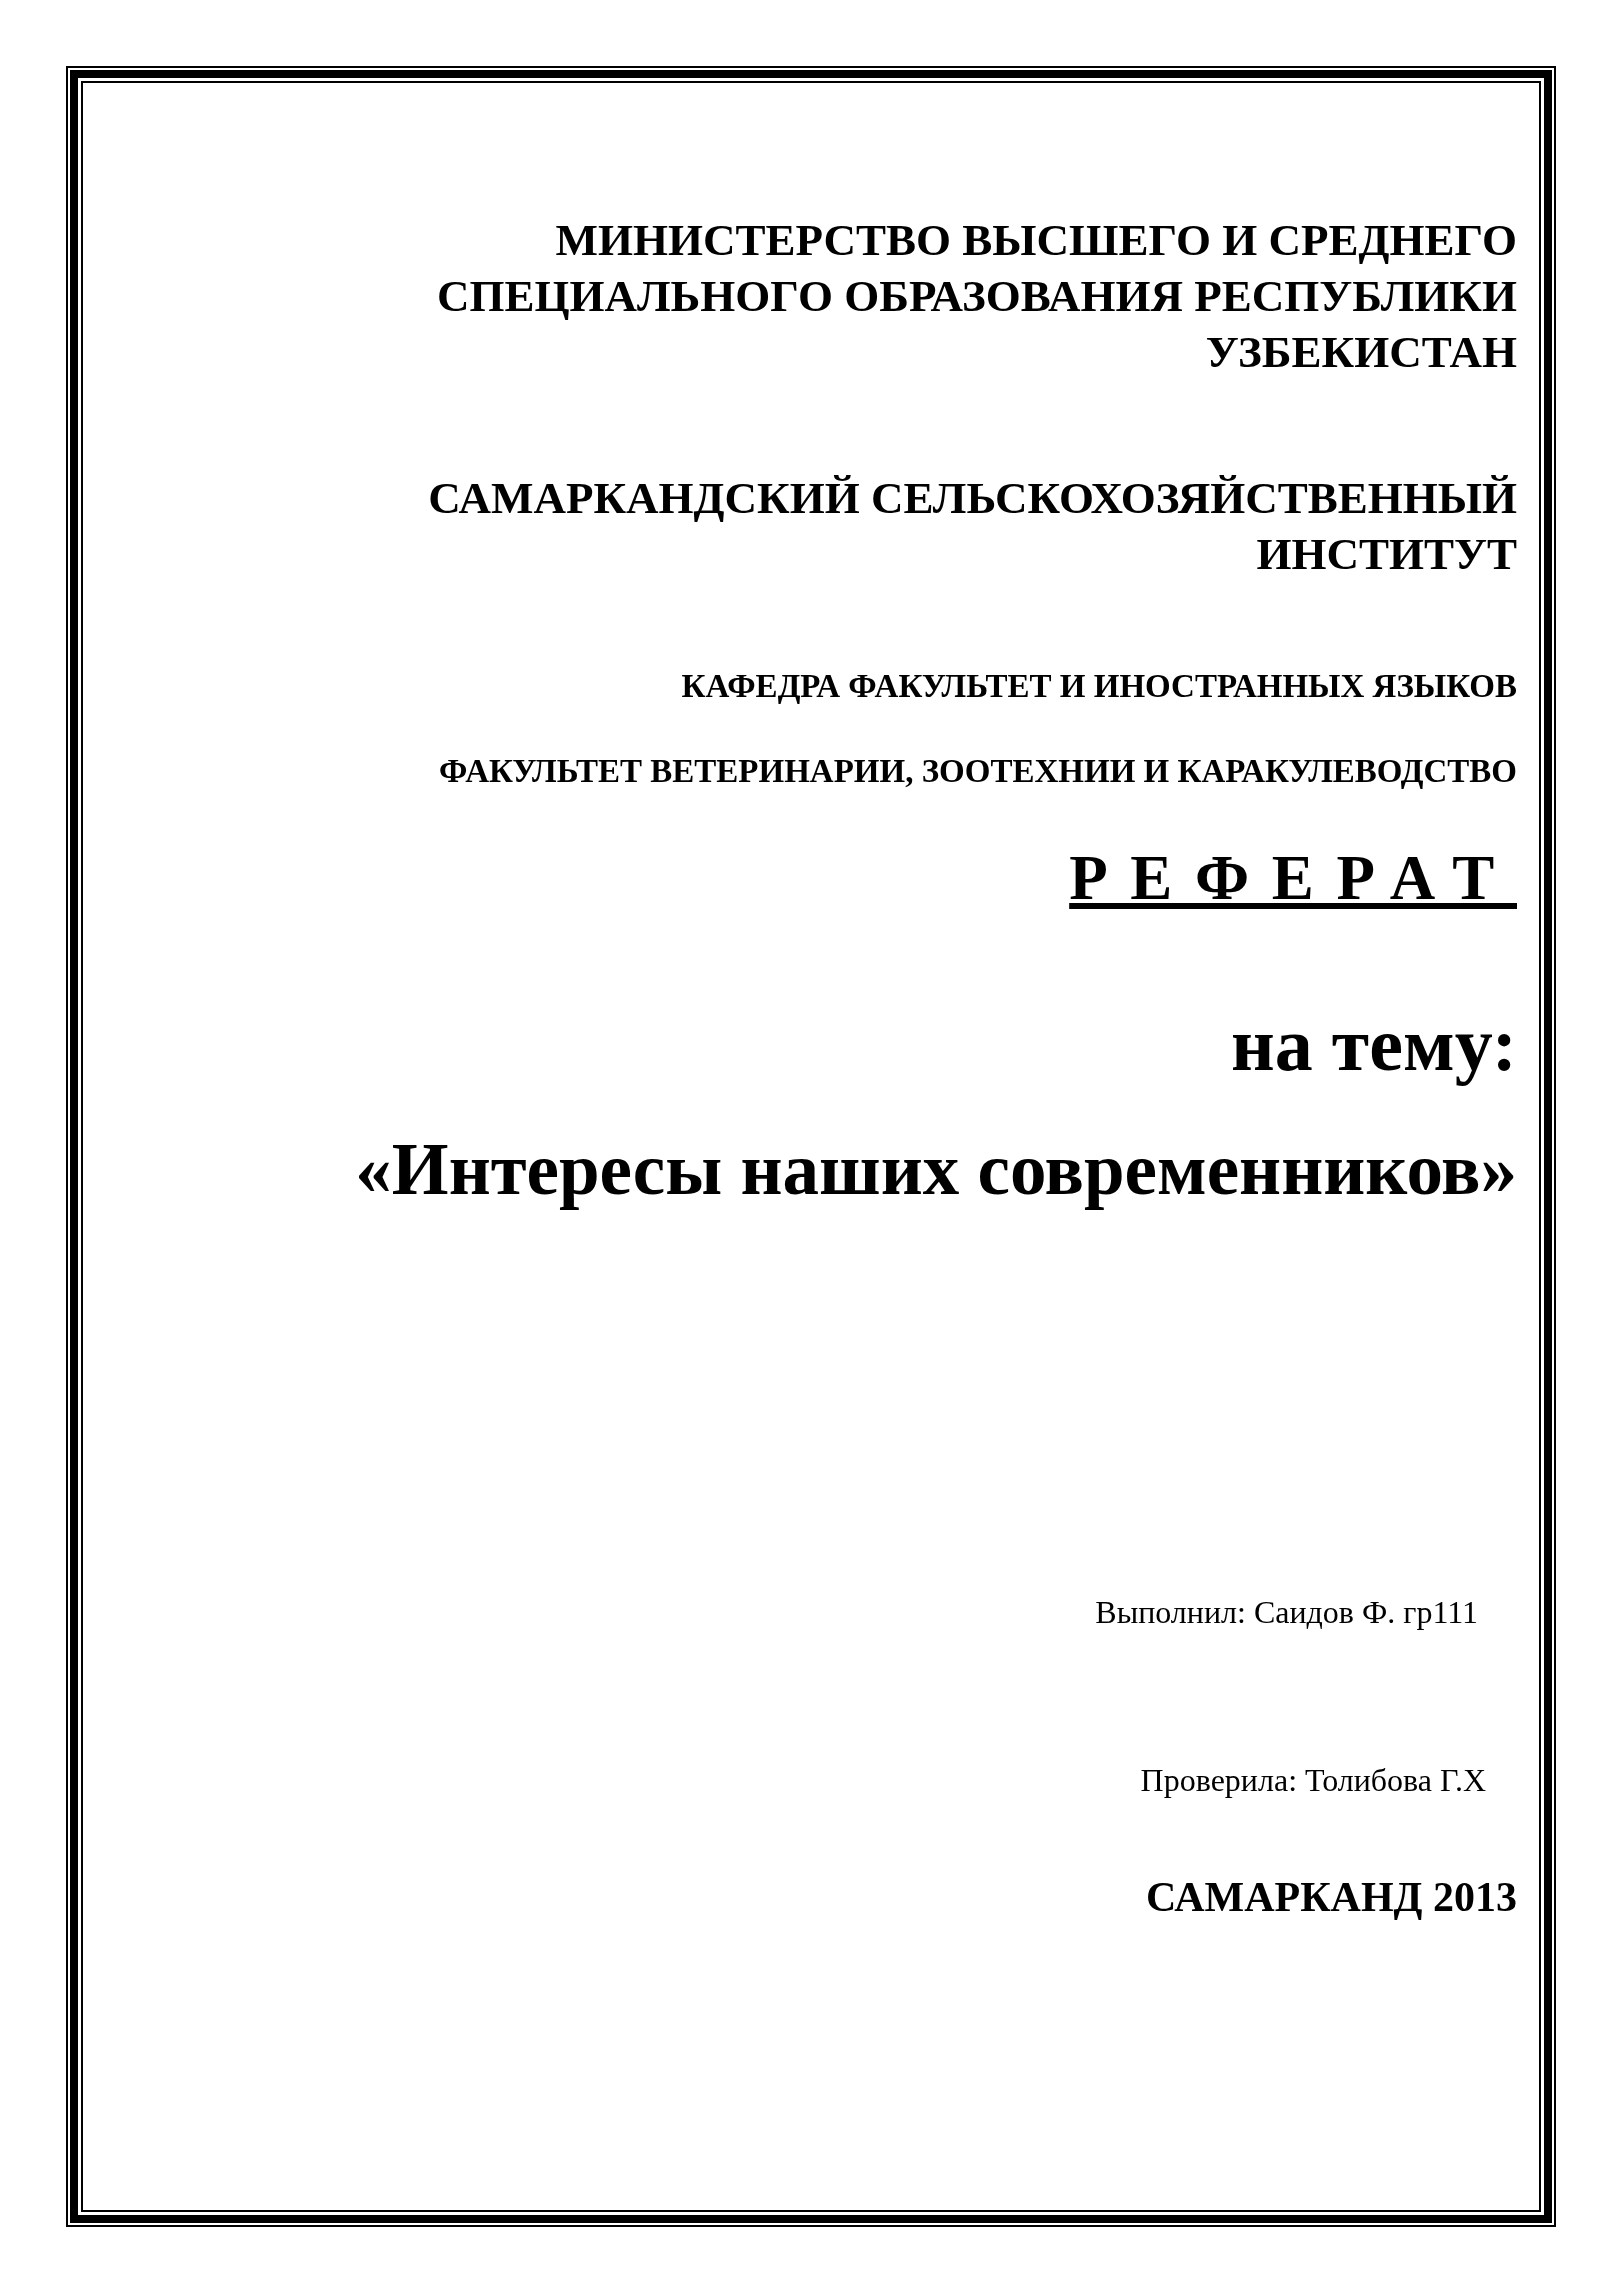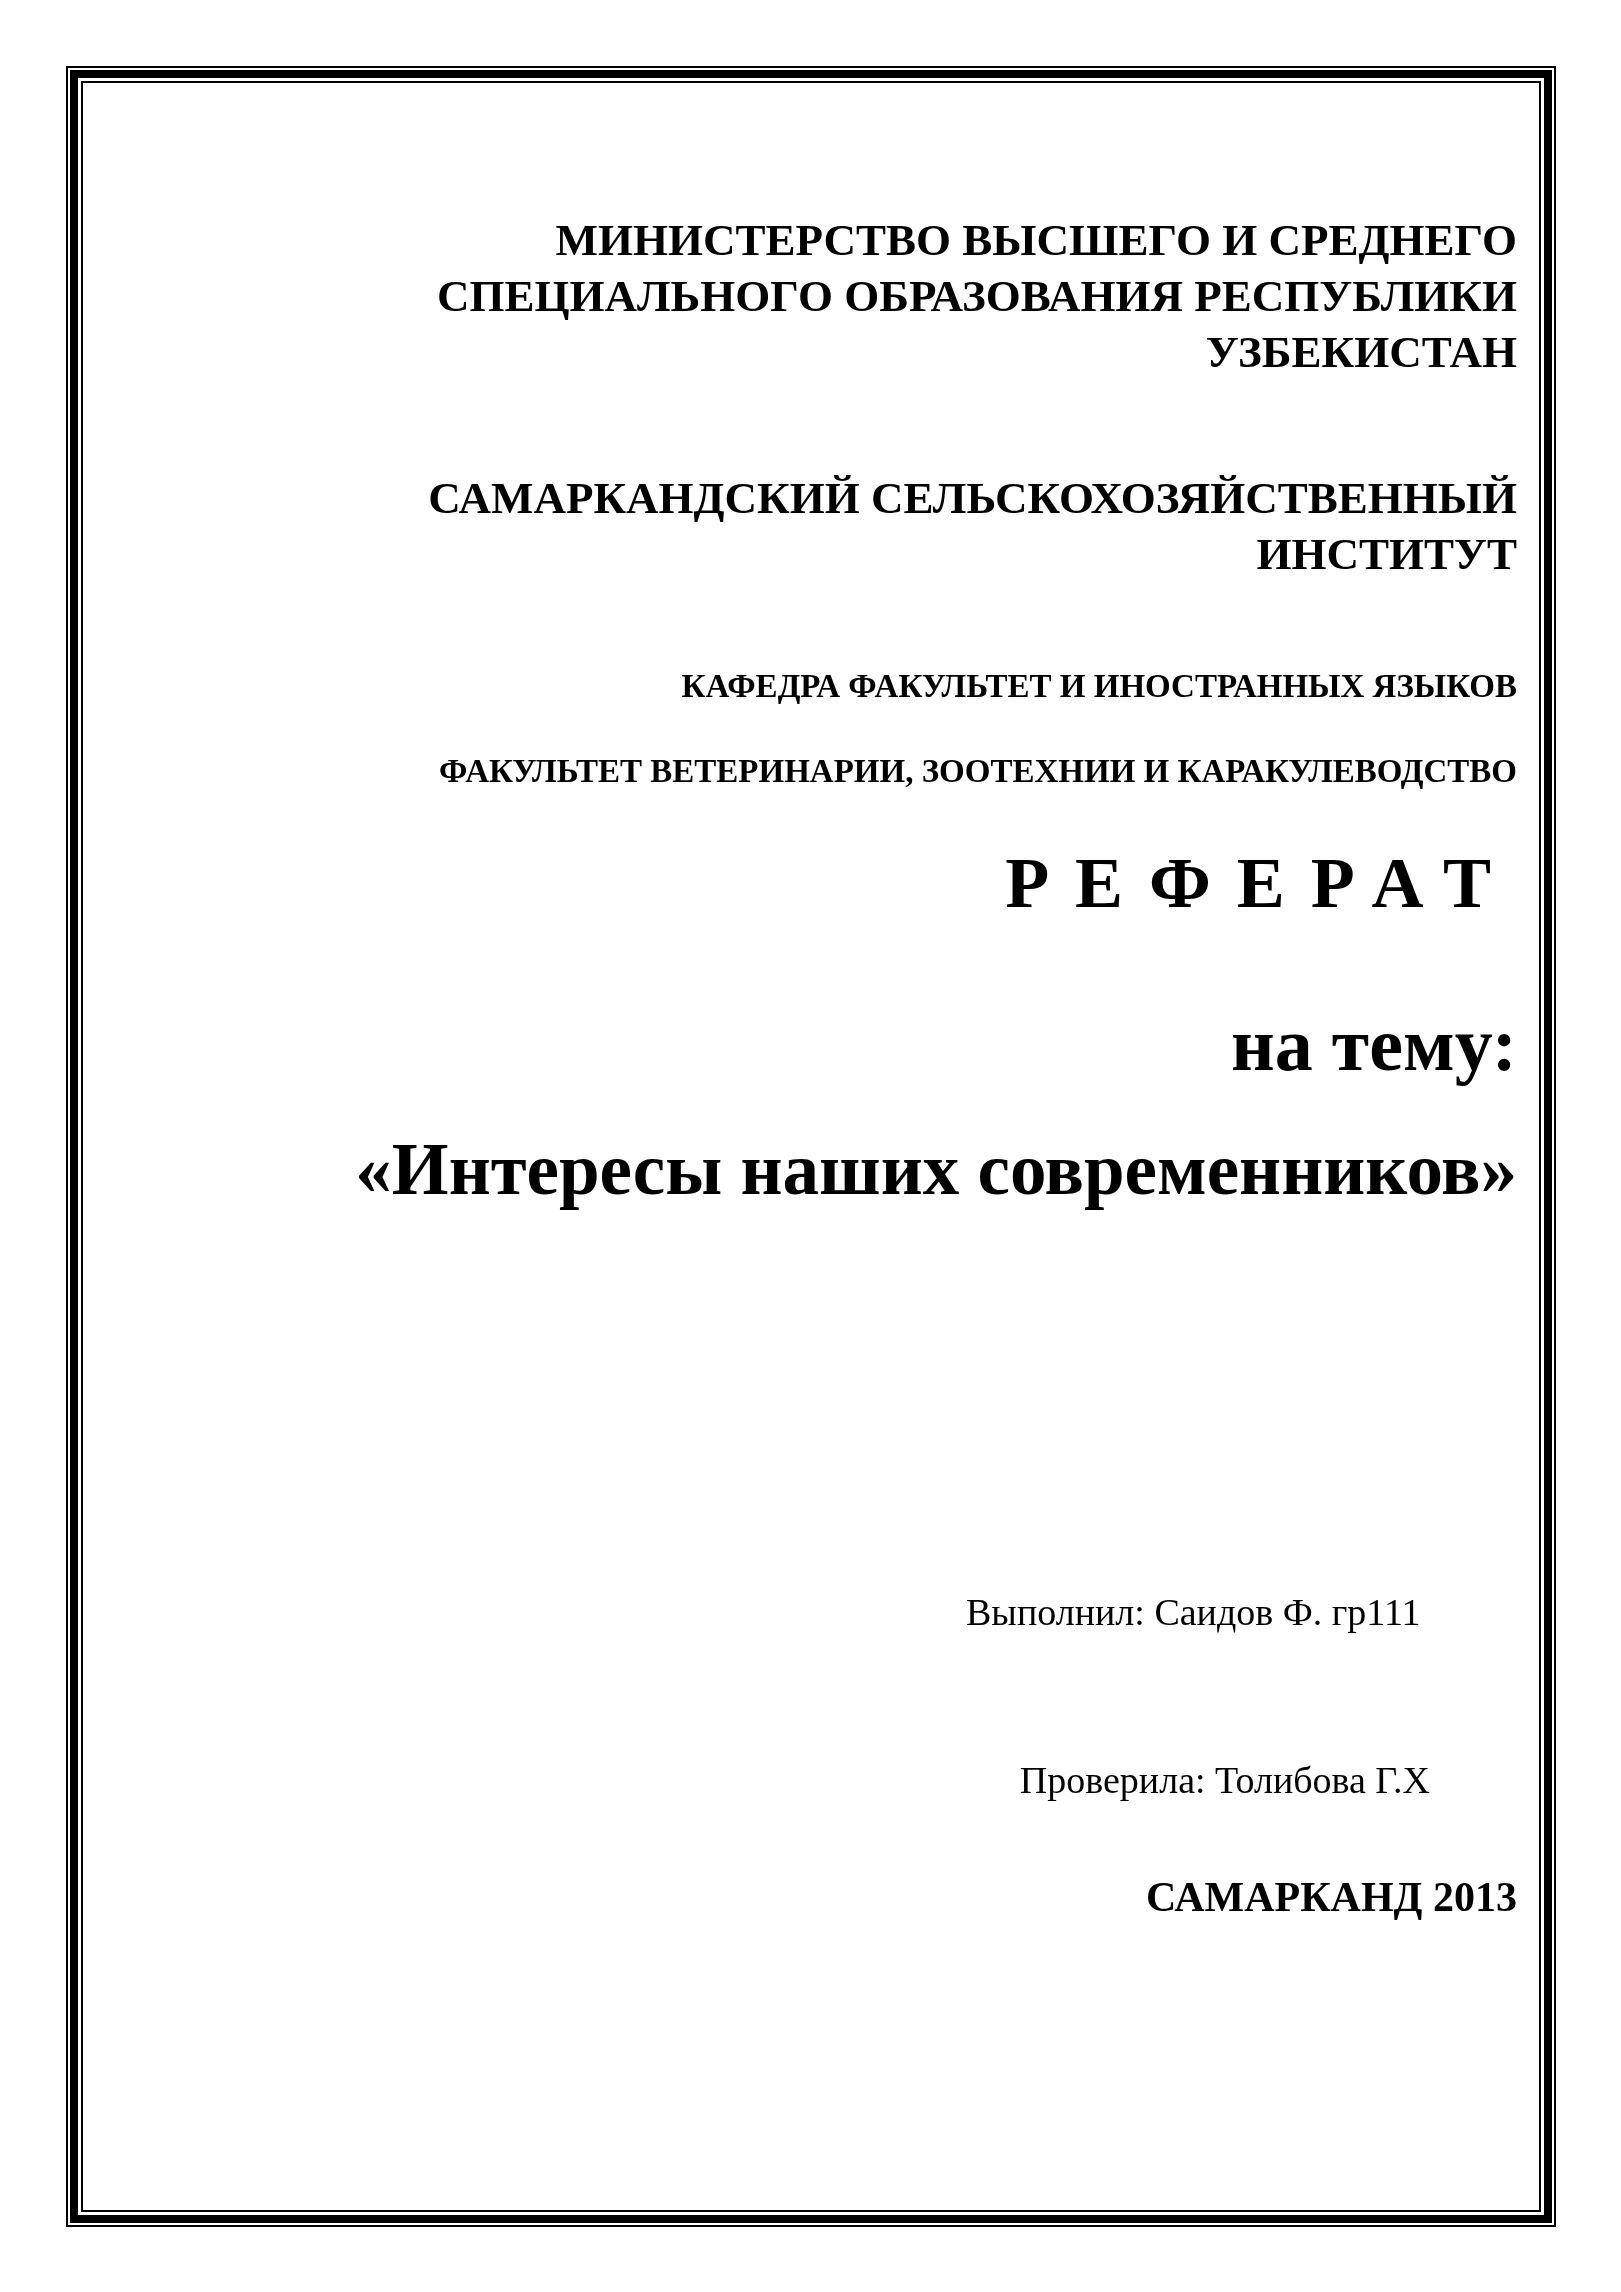--- a/index.html
+++ b/index.html
@@ -64,41 +64,42 @@
     .dept {
       top: 670px;
       font-size: 33px;
     }
     .faculty {
       top: 755px;
       font-size: 33px;
     }
     .doc-type {
       top: 847px;
-      font-size: 72px;
+      font-size: 63px;
       letter-spacing: 0.36em;
       padding-left: 0.36em;
       box-sizing: border-box;
+      text-decoration: underline;
     }
     .topic-intro {
       top: 958px;
       font-size: 76px;
       margin-top: 48px;
     }
     .topic {
       top: 1133px;
       font-size: 73px;
     }
     .authors {
       position: absolute;
       top: 1472px;
-      left: 646px;
+      left: 702px;
       width: 784px;
       text-align: right;
-      font-size: 38px;
+      font-size: 32px;
       line-height: 56px;
       white-space: pre;
     }
     .authors .author-line {
       display: block;
     }
     .city-year {
       top: 1876px;
       font-size: 42px;
     }

